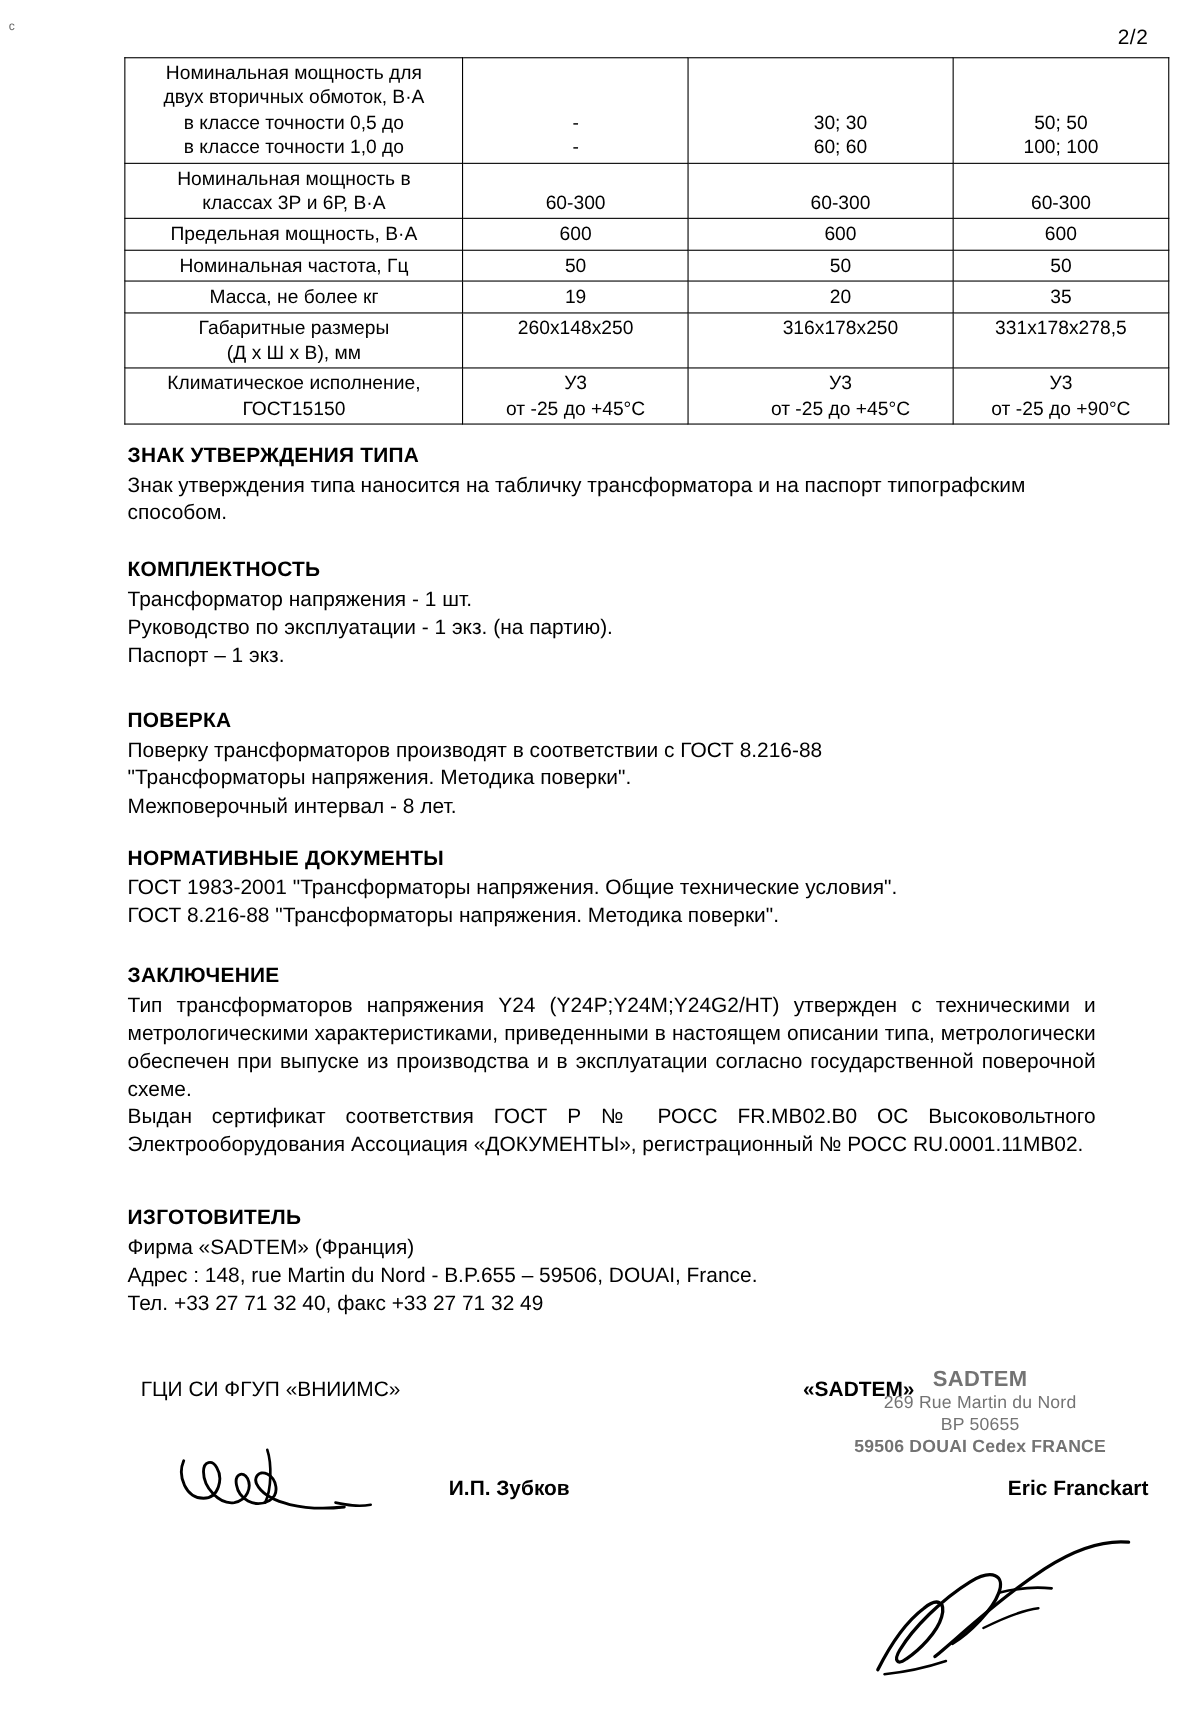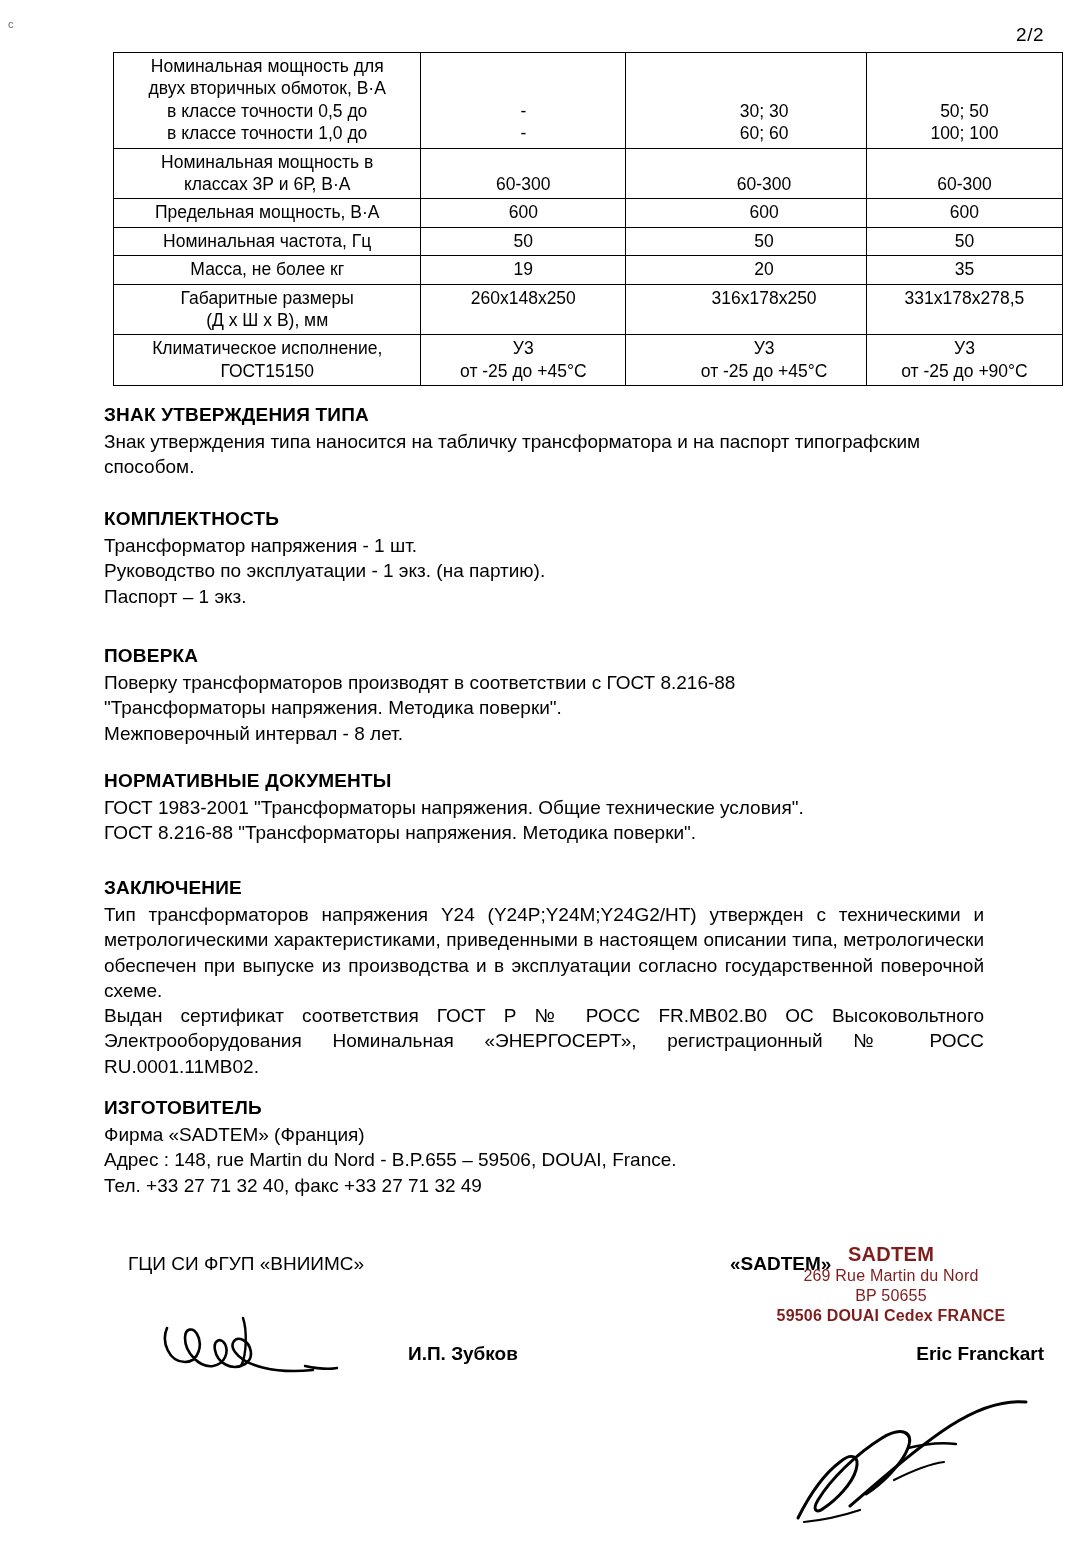--- a/index.html
+++ b/index.html
@@ -55,21 +55,21 @@
   }
   table.spec td.c0 { width: 340px; }
   table.spec td.c1 { width: 215px; }
   table.spec td.c2 { width: 215px; padding-left: 42px; }
   table.spec td.c3 { width: 200px; }
   .nowrapline { white-space: pre-line; }
 
   
   .section {
     position: absolute;
-    left: 104px;
+    left: 116px;
     width: 880px;
   }
   h2.head {
     font-size: 19px;
     font-weight: bold;
     margin: 0 0 3px 0;
     letter-spacing: 0.2px;
   }
   p.para {
     font-size: 19px;
@@ -101,21 +101,21 @@
     top: 1343px;
     font-size: 19px;
     font-weight: bold;
   }
   .stamp {
     position: absolute;
     left: 726px;
     top: 1243px;
     width: 330px;
     text-align: center;
-    color: #7f1d1d;
+    color: #737373;
   }
   .stamp .l1 {
     font-size: 20px;
     font-weight: bold;
     letter-spacing: 0.3px;
   }
   .stamp .l2 {
     font-size: 16px;
     letter-spacing: 0.2px;
     margin-top: 1px;
@@ -253,21 +253,21 @@
 
   <div class="section" style="top:770px;">
     <h2 class="head">НОРМАТИВНЫЕ ДОКУМЕНТЫ</h2>
     <p class="para">ГОСТ 1983-2001 "Трансформаторы напряжения. Общие технические условия".</p>
     <p class="para">ГОСТ  8.216-88   "Трансформаторы напряжения. Методика поверки".</p>
   </div>
 
   <div class="section" style="top:877px;">
     <h2 class="head">ЗАКЛЮЧЕНИЕ</h2>
     <p class="para just">Тип трансформаторов напряжения Y24 (Y24P;Y24M;Y24G2/HT) утвержден с техническими и метрологическими характеристиками, приведенными в настоящем описании типа, метрологически обеспечен при выпуске из производства и в эксплуатации согласно государственной поверочной схеме.</p>
-    <p class="para just">Выдан сертификат соответствия ГОСТ Р № РОСС FR.МВ02.В0           ОС Высоковольтного      Электрооборудования      Номинальная      «ЭНЕРГОСЕРТ», регистрационный № РОСС RU.0001.11МВ02.</p>
+    <p class="para just">Выдан сертификат соответствия ГОСТ Р № РОСС FR.МВ02.В0           ОС Высоковольтного      Электрооборудования      Ассоциация      «ДОКУМЕНТЫ», регистрационный № РОСС RU.0001.11МВ02.</p>
   </div>
 
   <div class="section" style="top:1097px;">
     <h2 class="head">ИЗГОТОВИТЕЛЬ</h2>
     <p class="para">Фирма «SADTEM» (Франция)</p>
     <p class="para"> Адрес : 148, rue Martin du Nord - B.P.655 – 59506, DOUAI, France.</p>
     <p class="para">Тел. +33 27 71 32 40,  факс +33 27 71 32 49</p>
   </div>
 
   <div class="footer-left">ГЦИ СИ ФГУП «ВНИИМС»</div>

